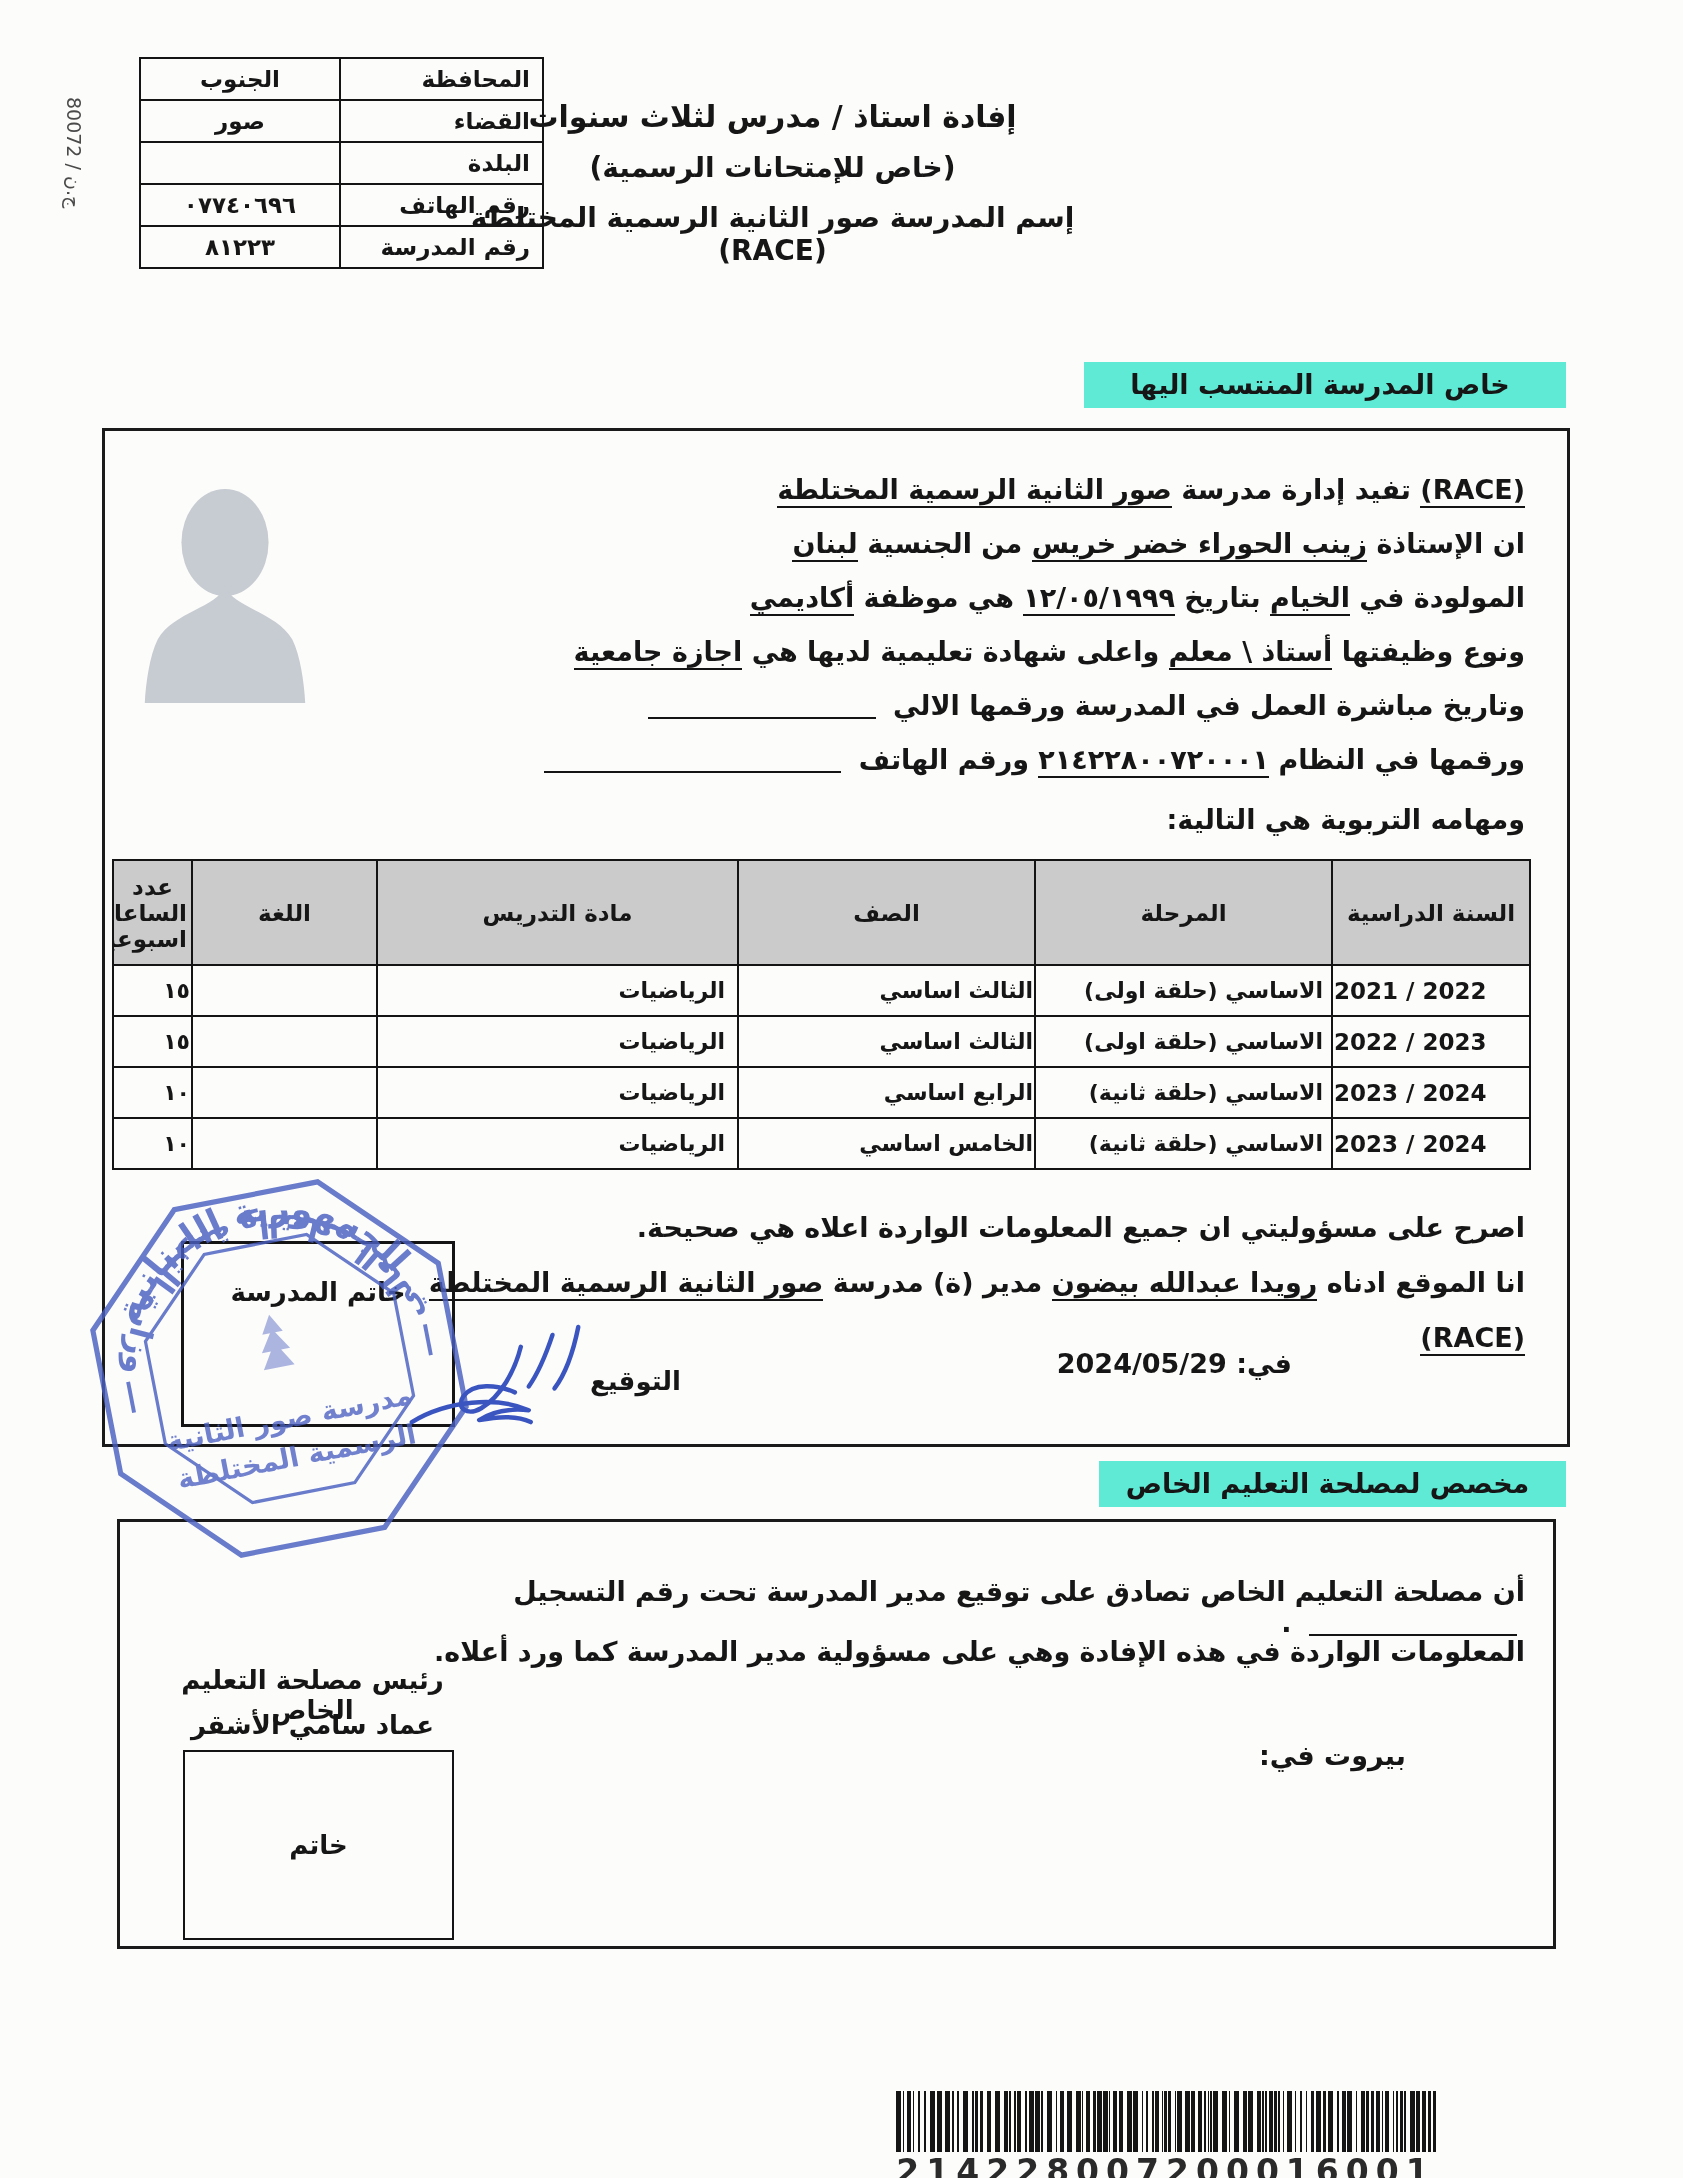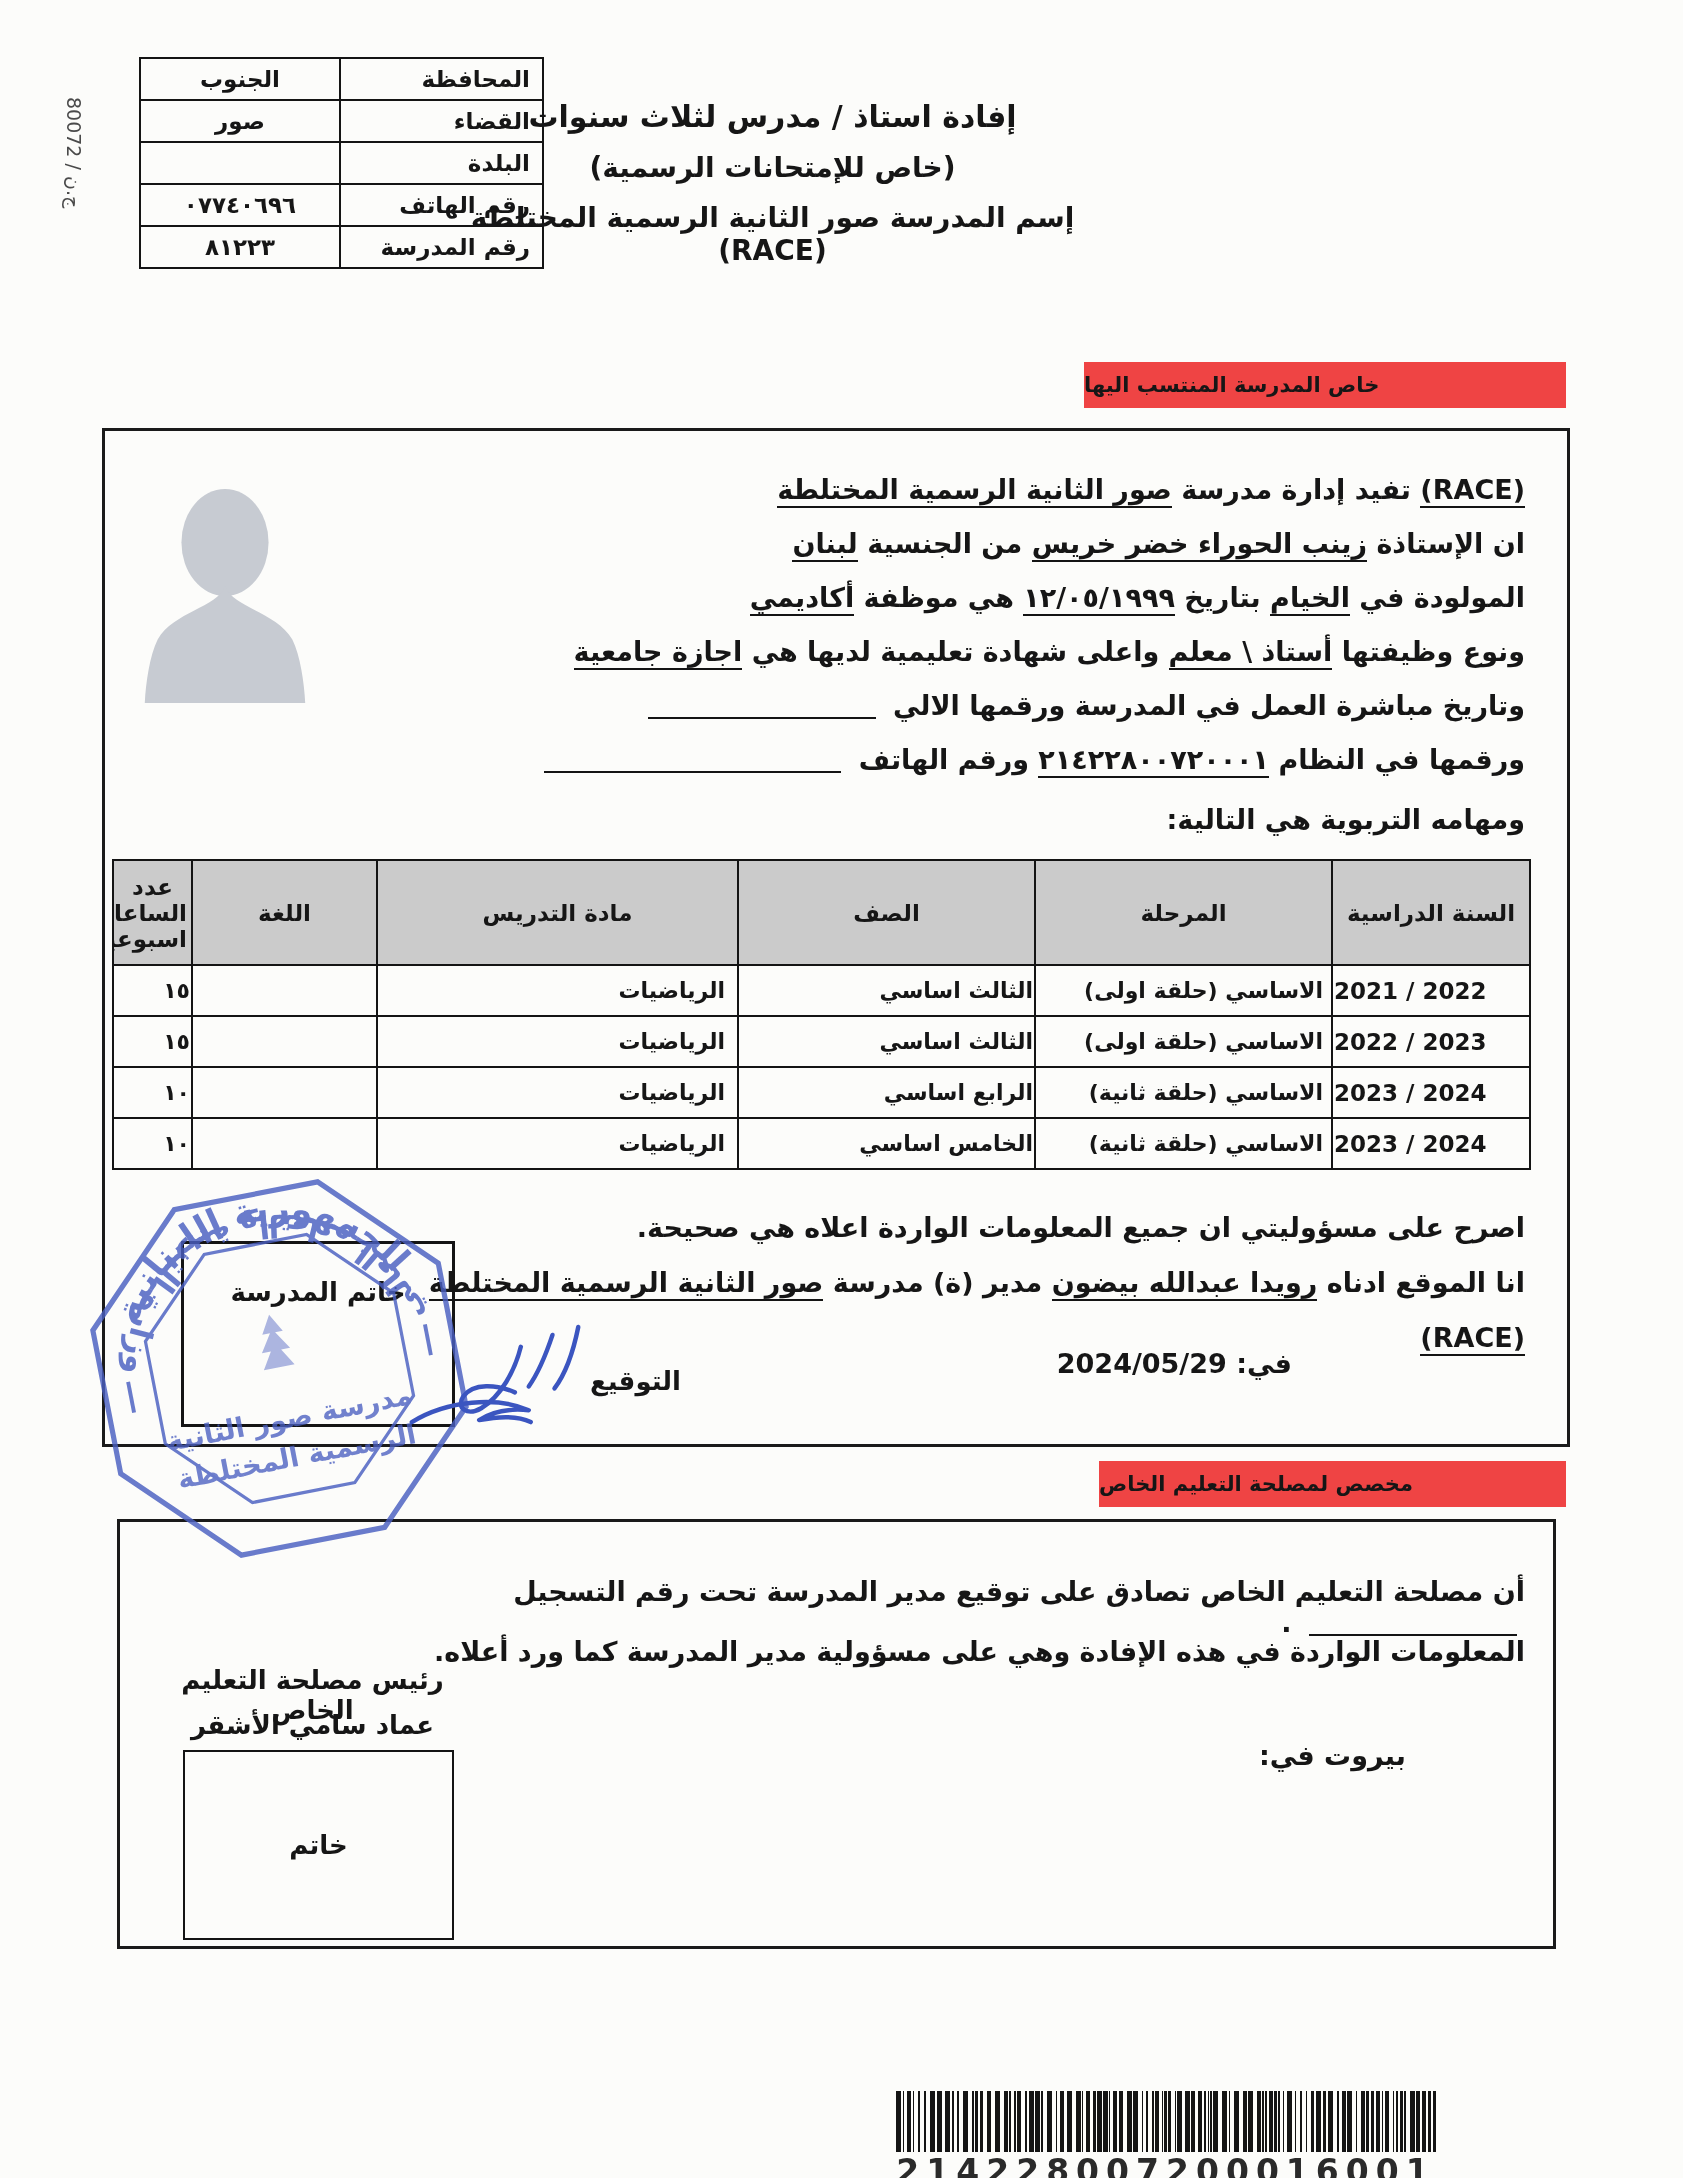--- a/index.html
+++ b/index.html
@@ -23,22 +23,22 @@
     border:2.5px solid #141414; height:38px; font-size:23px; font-weight:700; overflow:hidden;
   }
   table.info td:first-child{width:188px; text-align:right; padding-right:12px;}
   table.info td:last-child{width:196px; text-align:center;}
   
   .title-block{position:absolute; left:416px; top:99px; width:713px; text-align:center; direction:rtl;}
   .title-line{font-weight:700; margin-bottom:17px;}
   .t1{font-size:30px;} .t2{font-size:28px;} .t3{font-size:28px;}
   
   .section-bar{
-    position:absolute; background:#ef4444; height:46px; direction:rtl; text-align:left;
-    font-size:21px; font-weight:700; line-height:46px; padding-right:10px; box-sizing:border-box;
+    position:absolute; background:#5eead4; height:46px; direction:rtl; text-align:center;
+    font-size:27px; font-weight:700; line-height:46px; padding-right:10px; box-sizing:border-box;
   }
   .bar1{left:1084px; top:362px; width:482px;}
   .bar2{left:1099px; top:1461px; width:467px;}
   
   .box1{position:absolute; left:102px; top:428px; width:1462px; height:1013px; border:3px solid #1a1a1a;}
   .box2{position:absolute; left:117px; top:1519px; width:1433px; height:424px; border:3px solid #1a1a1a;}
   
   .photo{position:absolute; left:124px; top:475px; width:203px; height:233px;}
   
   .para{

